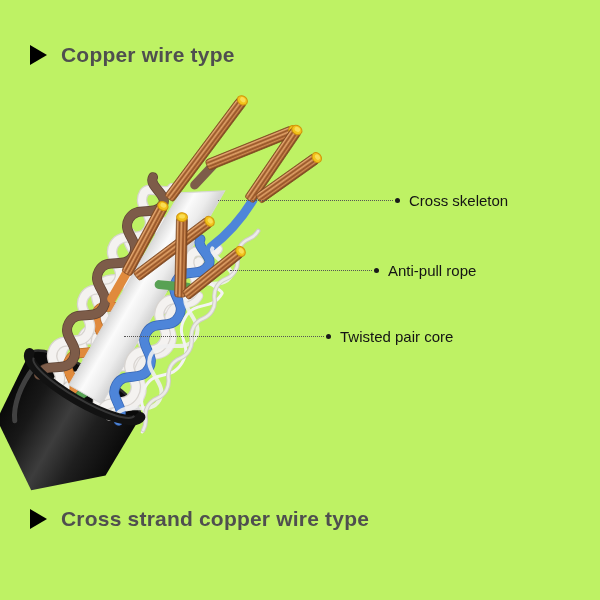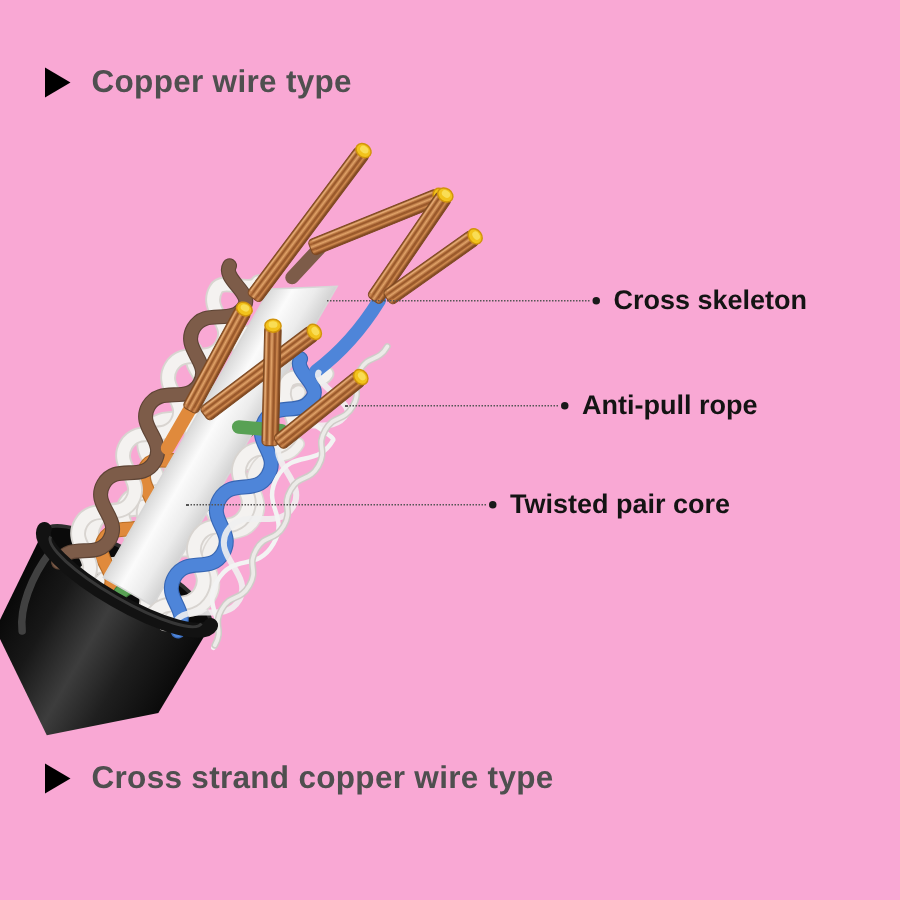--- a/index.html
+++ b/index.html
@@ -1,17 +1,17 @@
 <!DOCTYPE html>
 <html><head>
 <meta charset="utf-8">
 <style>
   html,body{margin:0;padding:0;background:#fff;}
   .canvas{
-    position:relative;width:600px;height:600px;background:#f9a8d4;overflow:hidden;
+    position:relative;width:600px;height:600px;background:#bef264;overflow:hidden;
     font-family:"Liberation Sans", sans-serif;
   }
   .illu{position:absolute;left:0;top:0;width:600px;height:600px;}
   .heading{
     position:absolute;left:30px;display:flex;align-items:center;gap:14px;height:24px;
   }
   .tri{
     width:0;height:0;display:inline-block;
     border-top:10px solid transparent;border-bottom:10px solid transparent;
     border-left:17px solid #000;
@@ -22,21 +22,21 @@
   .callout{
     position:absolute;display:flex;align-items:center;height:20px;
   }
   .leader{
     display:inline-block;height:0;border-top:1.5px dotted #555;
   }
   .leader-dot{
     display:inline-block;width:5px;height:5px;border-radius:50%;background:#1a1a1a;margin-left:2px;flex:none;
   }
   .callout-text{
-    font-size:18px;color:#141414;margin-left:9px;white-space:nowrap;font-weight:bold;
+    font-size:15px;color:#141414;margin-left:9px;white-space:nowrap;
   }
 </style>
 </head>
 <body>
 
 <div class="canvas">
 
   <svg class="illu" viewBox="0 0 600 600" aria-hidden="true">
     <defs>
       <linearGradient id="copperGrad" x1="0" y1="0" x2="1" y2="0">

